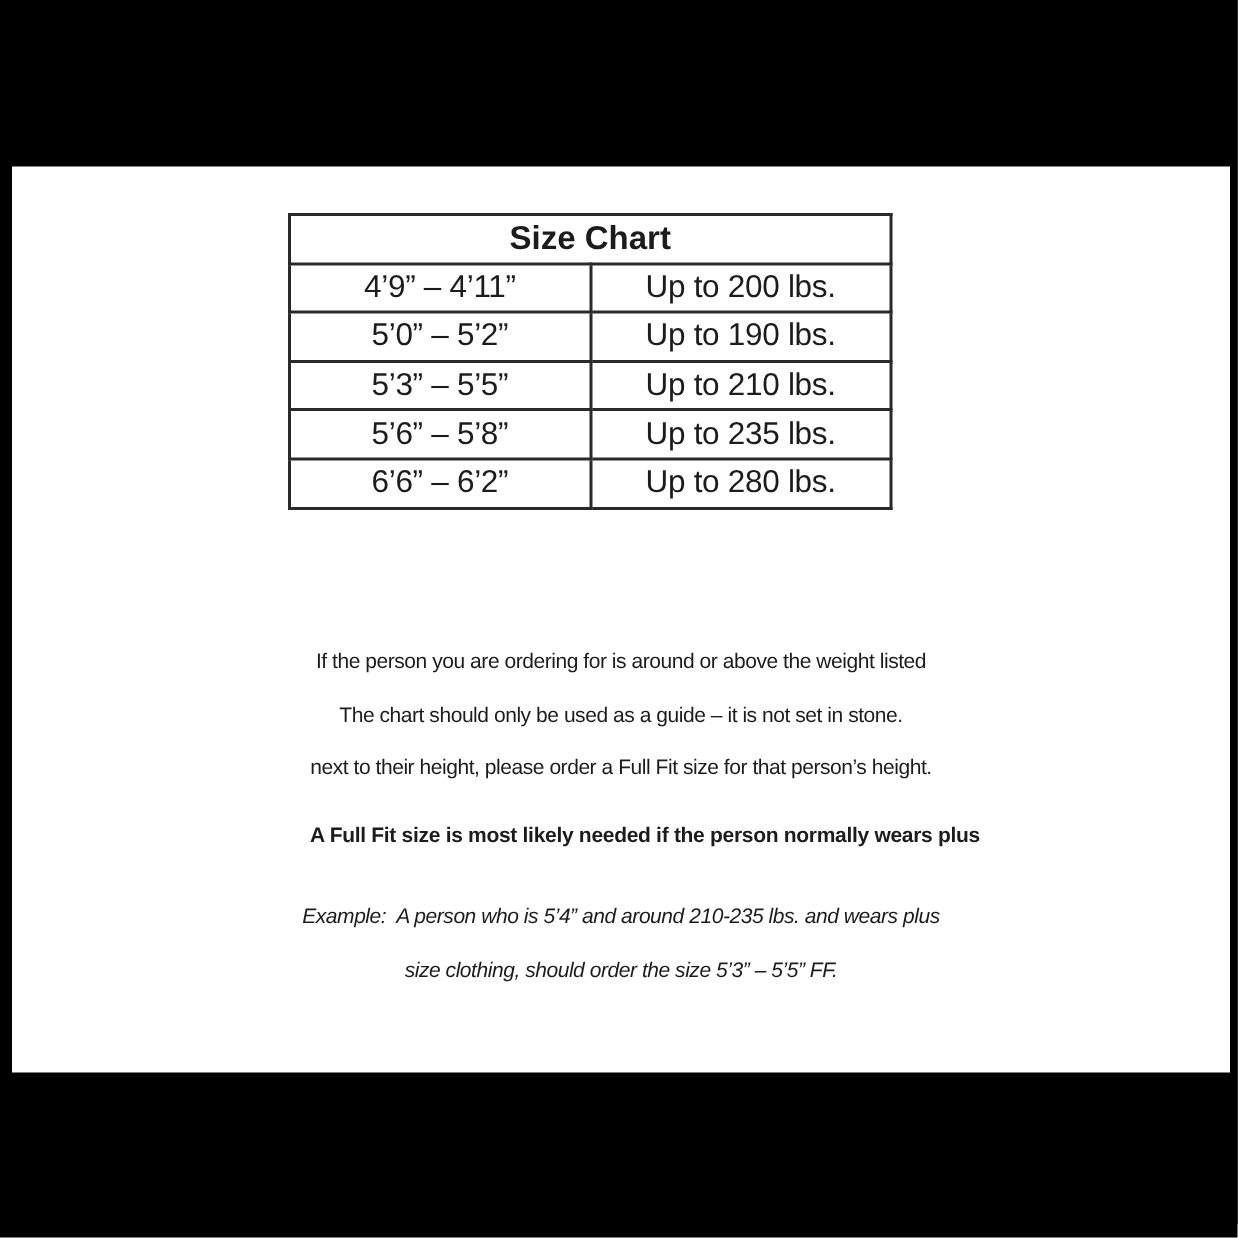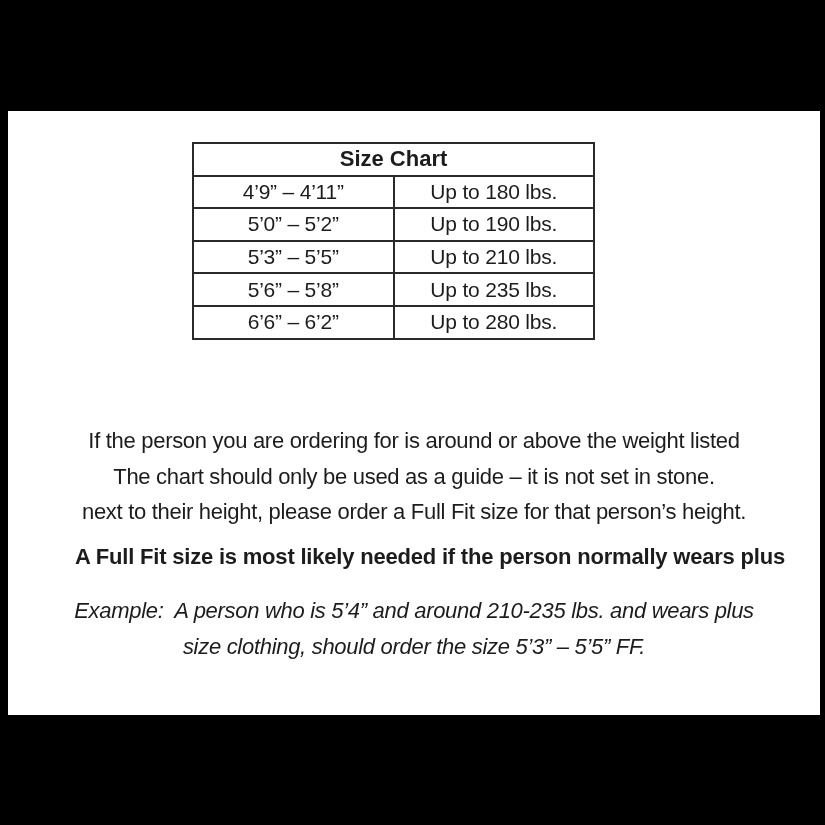--- a/index.html
+++ b/index.html
@@ -53,21 +53,21 @@
     font-weight: 400;
     letter-spacing: -0.2px;
   }
   td.col-height { width: 191px; }
   td.col-weight { width: 208px; }
 
   .para {
     position: relative;
     width: 100%;
     text-align: center;
-    font-size: 22px;
+    font-size: 14px;
     line-height: 35.5px;
     letter-spacing: -0.3px;
     color: #1c1c1c;
   }
   .para .line { white-space: pre-wrap; }
   .para-guidance { margin-top: 312px; }
   .para-bold { margin-top: 9px; font-weight: 700; letter-spacing: -0.2px; padding-left: 16px; }
   .para-italic { margin-top: 19px; font-style: italic; }
 </style>
 </head>
@@ -78,21 +78,21 @@
 
     <table class="size-table">
       <thead>
         <tr>
           <th colspan="2">Size Chart</th>
         </tr>
       </thead>
       <tbody>
         <tr>
           <td class="col-height">4’9” – 4’11”</td>
-          <td class="col-weight">Up to 180 lbs.</td>
+          <td class="col-weight">Up to 200 lbs.</td>
         </tr>
         <tr>
           <td class="col-height">5’0” – 5’2”</td>
           <td class="col-weight">Up to 190 lbs.</td>
         </tr>
         <tr>
           <td class="col-height">5’3” – 5’5”</td>
           <td class="col-weight">Up to 210 lbs.</td>
         </tr>
         <tr>

